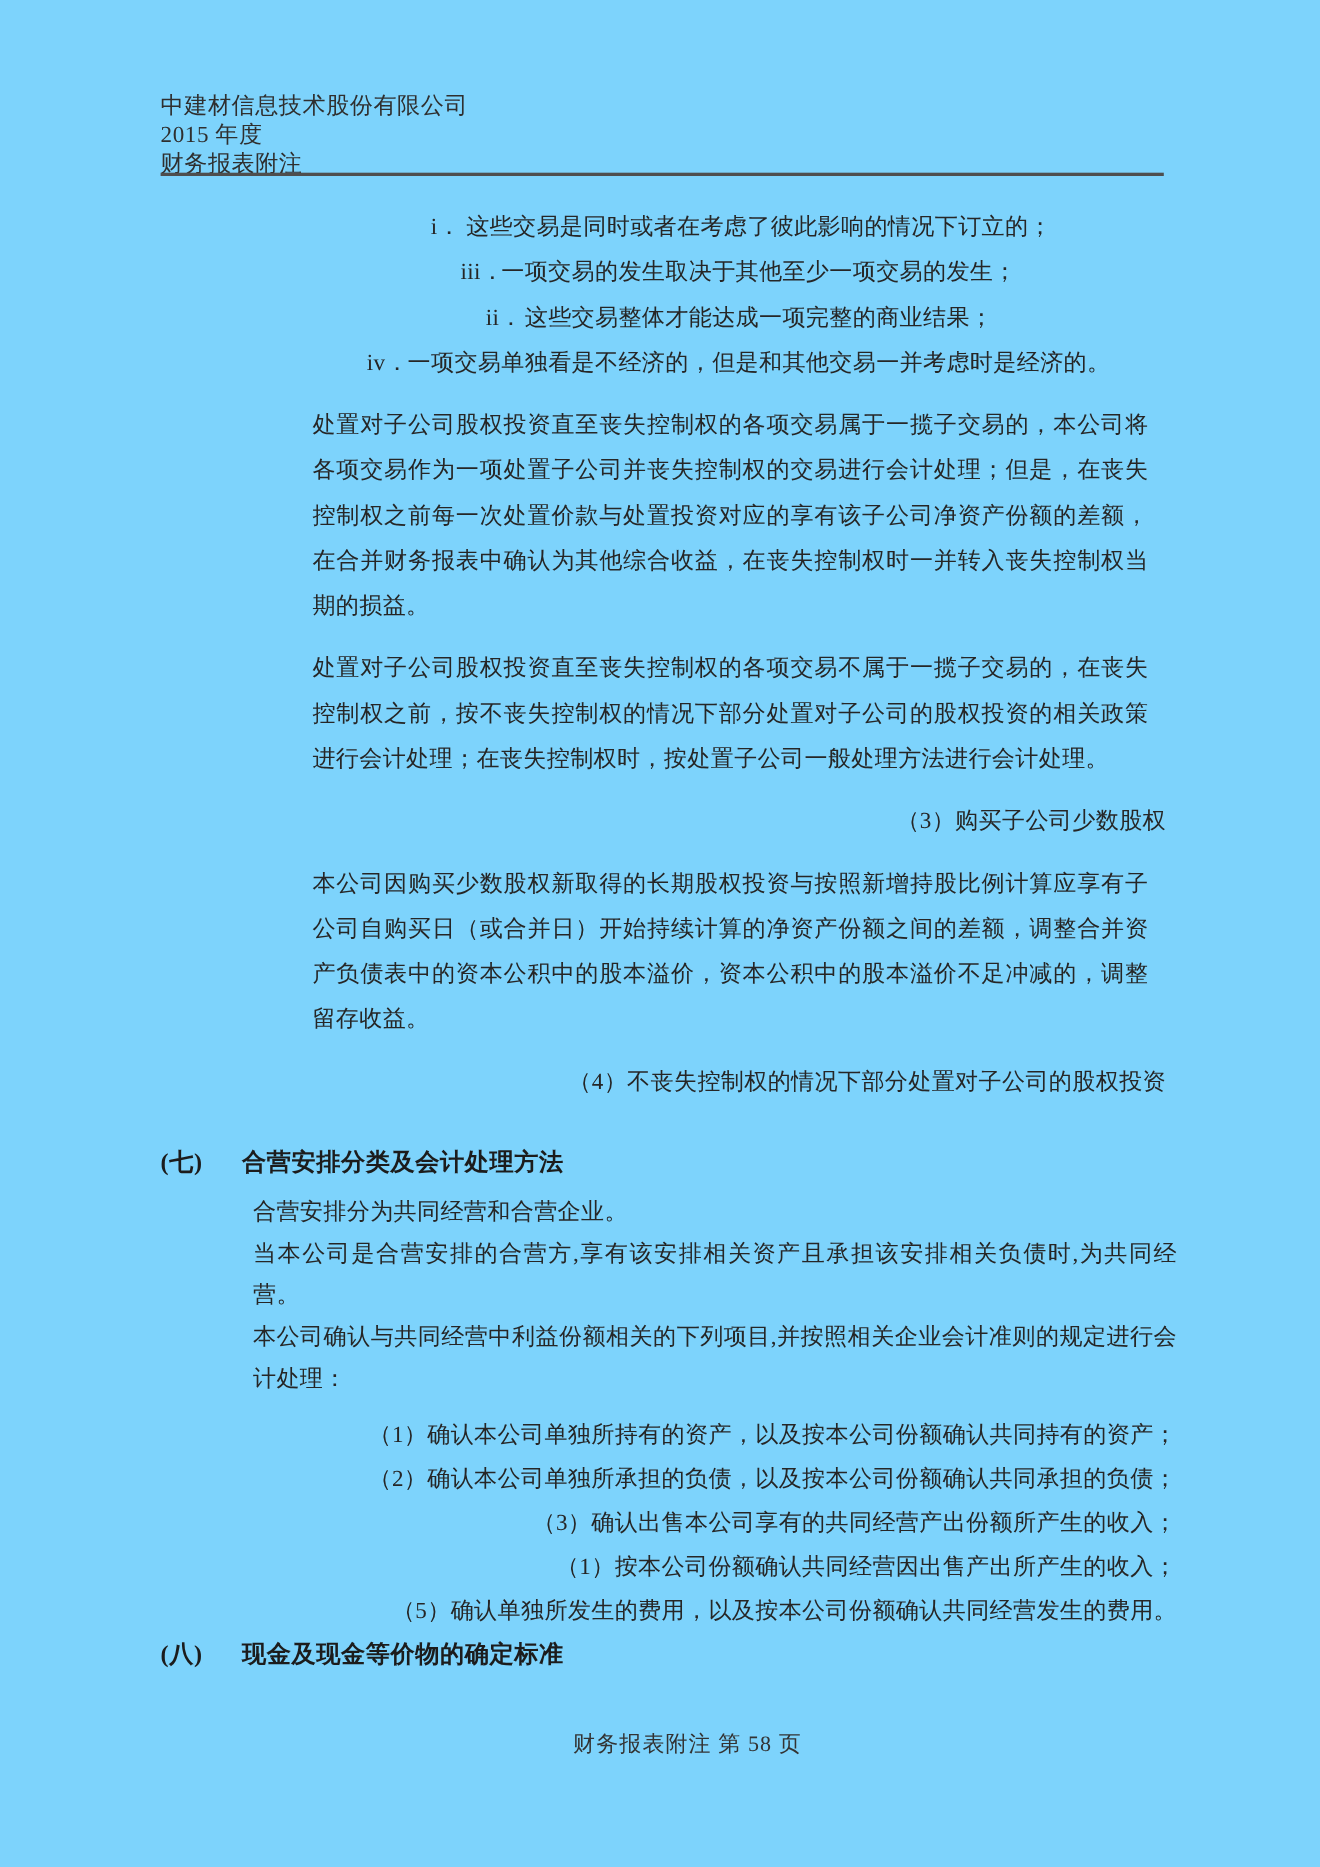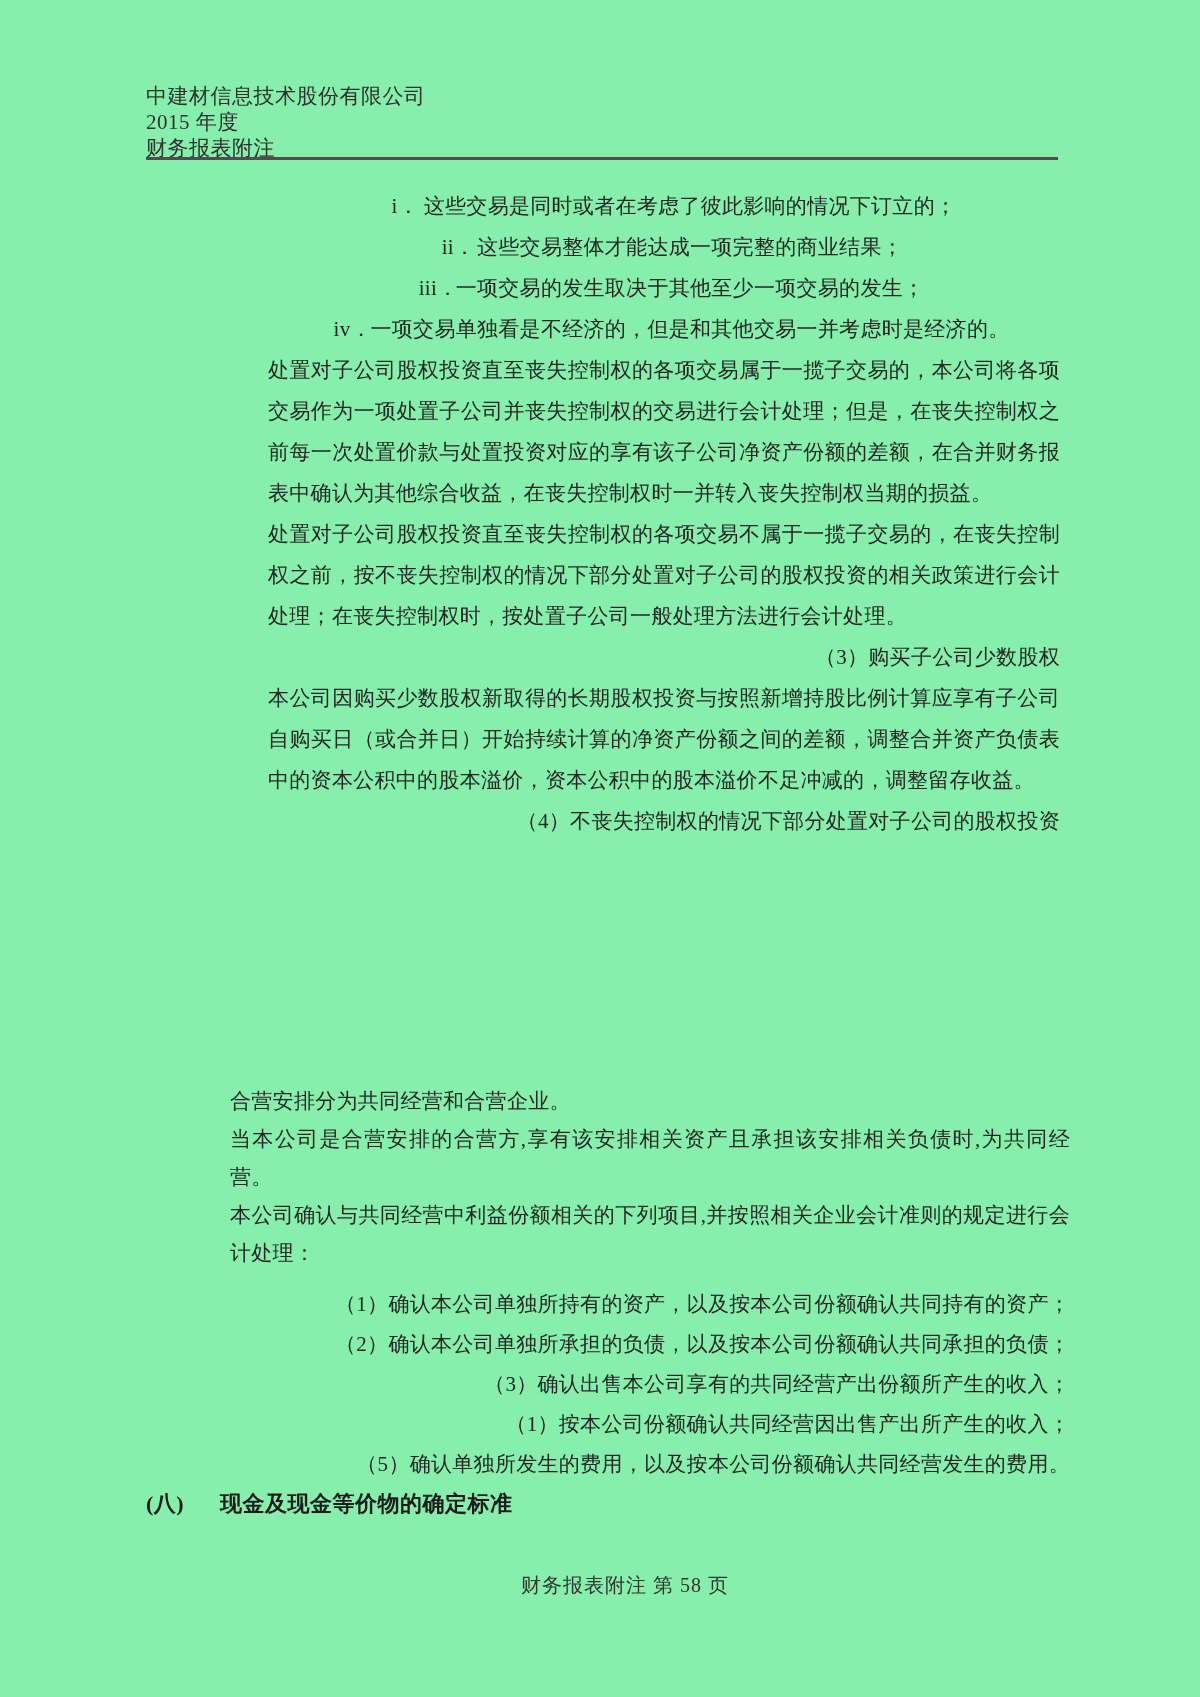--- a/index.html
+++ b/index.html
@@ -5,21 +5,21 @@
   html, body {
     margin: 0;
     padding: 0;
     background: #f6f5f4;
   }
   .page {
     position: relative;
     width: 1200px;
     height: 1697px;
     margin: 0 auto;
-    background: #86efac;
+    background: #7dd3fc;
     font-family: "Liberation Serif", "DejaVu Serif", serif;
     color: #2b2b2b;
     overflow: hidden;
   }
 
   
   .doc-header {
     position: absolute;
     left: 146px;
     top: 83px;
@@ -52,21 +52,21 @@
   }
   .roman-line {
     padding-left: 15px;
     text-align: center;
   }
   .roman-marker {
     display: inline-block;
     width: 37px;
   }
   .body-para {
-    margin: 0;
+    margin: 16px;
     text-align: justify;
   }
   .sub-title {
     padding-left: 9px;
     text-align: right;
   }
 
   
   .section-heading {
     position: absolute;
@@ -132,38 +132,41 @@
     <div>财务报表附注</div>
   </div>
   <div class="header-rule"></div>
 
   <div class="top-block">
 
     <div class="roman-line">
       <span class="roman-marker">i．</span><span>这些交易是同时或者在考虑了彼此影响的情况下订立的；</span>
     </div>
     <div class="roman-line">
-      <span class="roman-marker">ii．</span><span>这些交易整体才能达成一项完整的商业结果；</span>
+      <span class="roman-marker">iii．</span><span>一项交易的发生取决于其他至少一项交易的发生；</span>
     </div>
     <div class="roman-line">
-      <span class="roman-marker">iii．</span><span>一项交易的发生取决于其他至少一项交易的发生；</span>
+      <span class="roman-marker">ii．</span><span>这些交易整体才能达成一项完整的商业结果；</span>
     </div>
     <div class="roman-line">
       <span class="roman-marker">iv．</span><span>一项交易单独看是不经济的，但是和其他交易一并考虑时是经济的。</span>
     </div>
 
     <p class="body-para">处置对子公司股权投资直至丧失控制权的各项交易属于一揽子交易的，本公司将各项交易作为一项处置子公司并丧失控制权的交易进行会计处理；但是，在丧失控制权之前每一次处置价款与处置投资对应的享有该子公司净资产份额的差额，在合并财务报表中确认为其他综合收益，在丧失控制权时一并转入丧失控制权当期的损益。</p>
     <p class="body-para">处置对子公司股权投资直至丧失控制权的各项交易不属于一揽子交易的，在丧失控制权之前，按不丧失控制权的情况下部分处置对子公司的股权投资的相关政策进行会计处理；在丧失控制权时，按处置子公司一般处理方法进行会计处理。</p>
 
     <div class="sub-title">（3）购买子公司少数股权</div>
     <p class="body-para">本公司因购买少数股权新取得的长期股权投资与按照新增持股比例计算应享有子公司自购买日（或合并日）开始持续计算的净资产份额之间的差额，调整合并资产负债表中的资本公积中的股本溢价，资本公积中的股本溢价不足冲减的，调整留存收益。</p>
 
     <div class="sub-title">（4）不丧失控制权的情况下部分处置对子公司的股权投资</div>
   </div>
 
+  <div class="section-heading sec7-heading">
+    <span class="sec-label">(七)</span><span>合营安排分类及会计处理方法</span>
+  </div>
 
   <div class="sec7-body">
     <p>合营安排分为共同经营和合营企业。</p>
     <p>当本公司是合营安排的合营方,享有该安排相关资产且承担该安排相关负债时,为共同经营。</p>
     <p>本公司确认与共同经营中利益份额相关的下列项目,并按照相关企业会计准则的规定进行会计处理：</p>
     <ul class="sec-list">
       <li>（1）确认本公司单独所持有的资产，以及按本公司份额确认共同持有的资产；</li>
       <li>（2）确认本公司单独所承担的负债，以及按本公司份额确认共同承担的负债；</li>
       <li>（3）确认出售本公司享有的共同经营产出份额所产生的收入；</li>
       <li>（1）按本公司份额确认共同经营因出售产出所产生的收入；</li>

